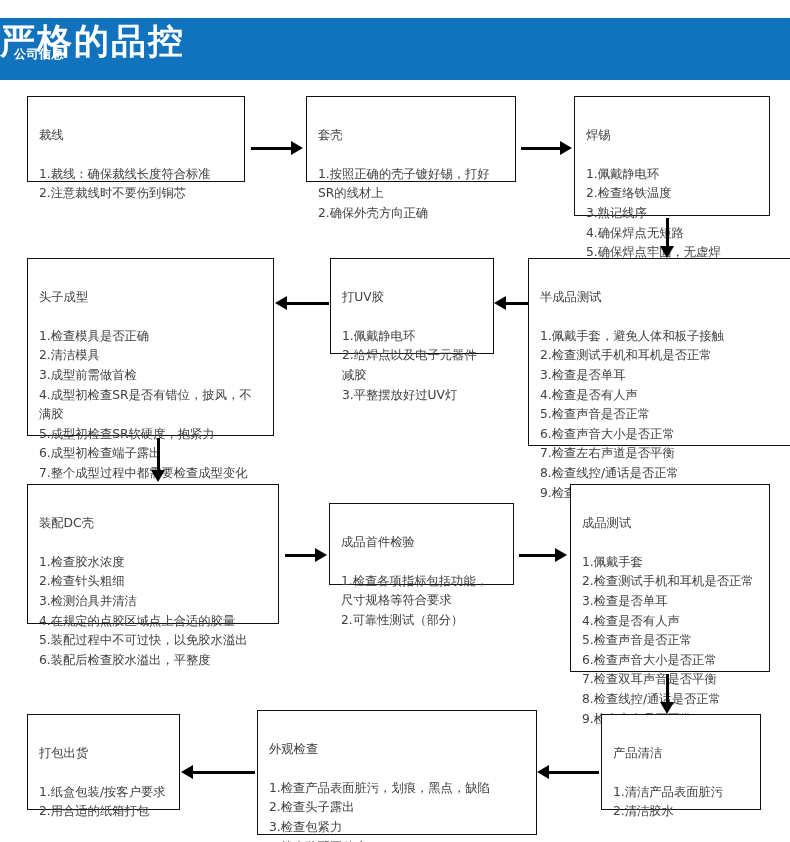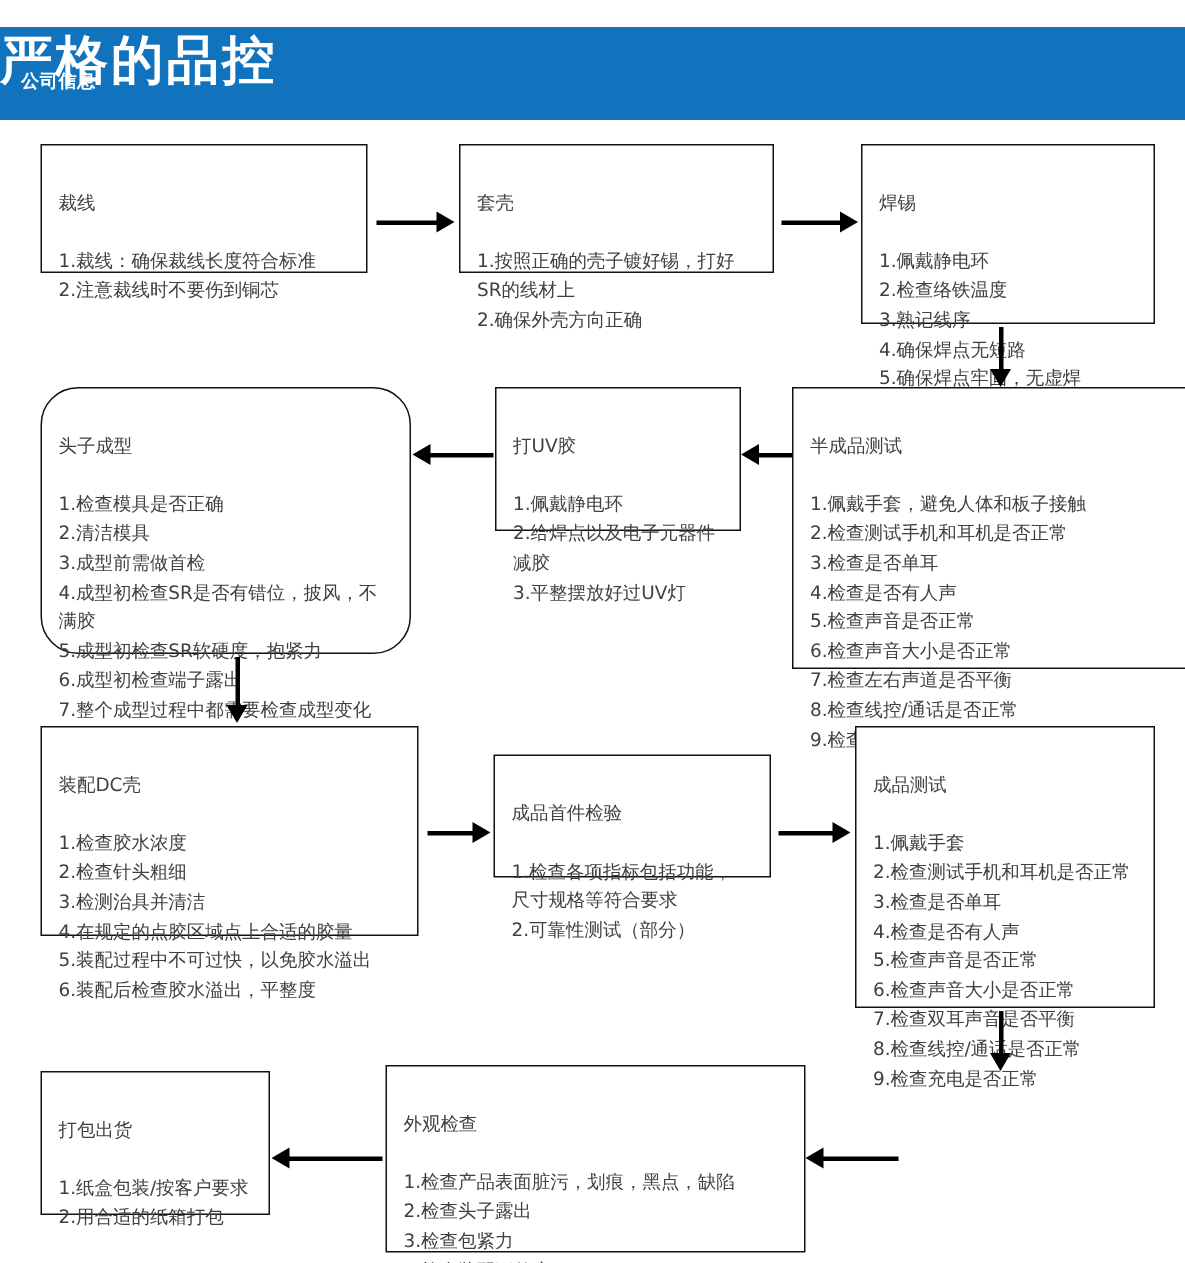--- a/index.html
+++ b/index.html
@@ -192,21 +192,21 @@
 2.给焊点以及电子元器件
 减胶
 3.平整摆放好过UV灯</span>
   </div>
 
   <div class="arrow left" style="left:275px; top:296px; width:54px; height:14px;">
     <div class="shaft-h"></div>
       <div class="head"></div>
   </div>
 
-  <div class="node" style="left:27px; top:258px; width:247px; height:178px;border-radius:25px;">
+  <div class="node" style="left:27px; top:258px; width:247px; height:178px;">
     <span class="title">头子成型</span>
     <span class="body">1.检查模具是否正确
 2.清洁模具
 3.成型前需做首检
 4.成型初检查SR是否有错位，披风，不
 满胶
 5.成型初检查SR软硬度，抱紧力
 6.成型初检查端子露出
 7.整个成型过程中都需要检查成型变化</span>
   </div>
@@ -254,20 +254,25 @@
 7.检查双耳声音是否平衡
 8.检查线控/通话是否正常
 9.检查充电是否正常</span>
   </div>
 
   <div class="arrow down" style="left:660px; top:674px; width:14px; height:40px;">
     <div class="shaft-v"></div>
       <div class="head"></div>
   </div>
 
+  <div class="node" style="left:601px; top:714px; width:160px; height:96px;">
+    <span class="title">产品清洁</span>
+    <span class="body">1.清洁产品表面脏污
+2.清洁胶水</span>
+  </div>
 
   <div class="arrow left" style="left:537px; top:765px; width:62px; height:14px;">
     <div class="shaft-h"></div>
       <div class="head"></div>
   </div>
 
   <div class="node" style="left:257px; top:710px; width:280px; height:125px;">
     <span class="title">外观检查</span>
     <span class="body">1.检查产品表面脏污，划痕，黑点，缺陷
 2.检查头子露出

